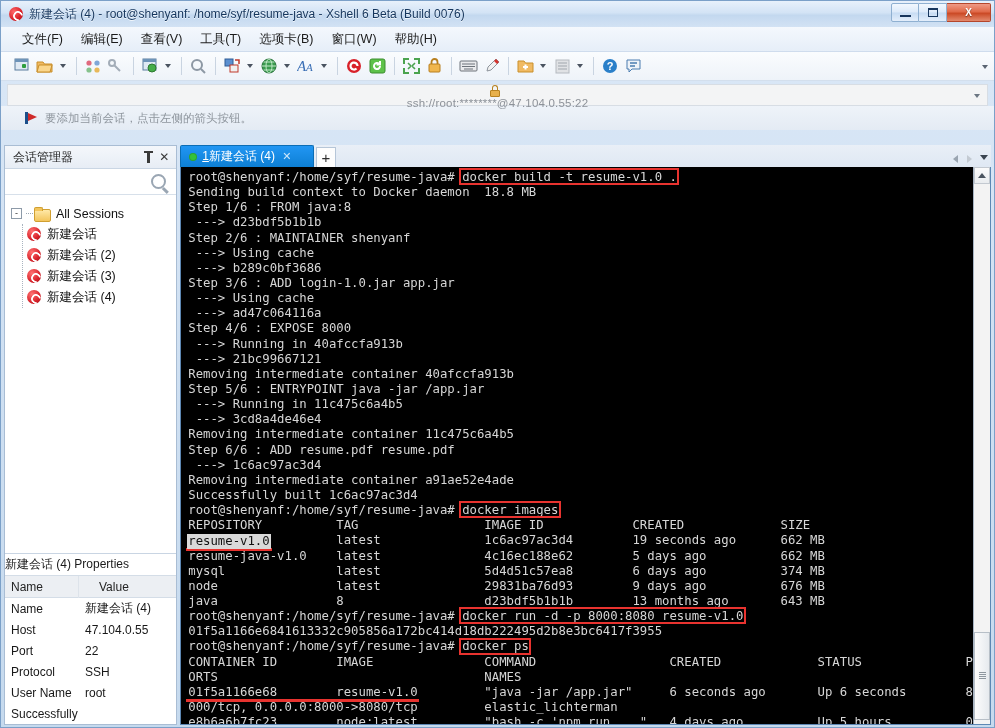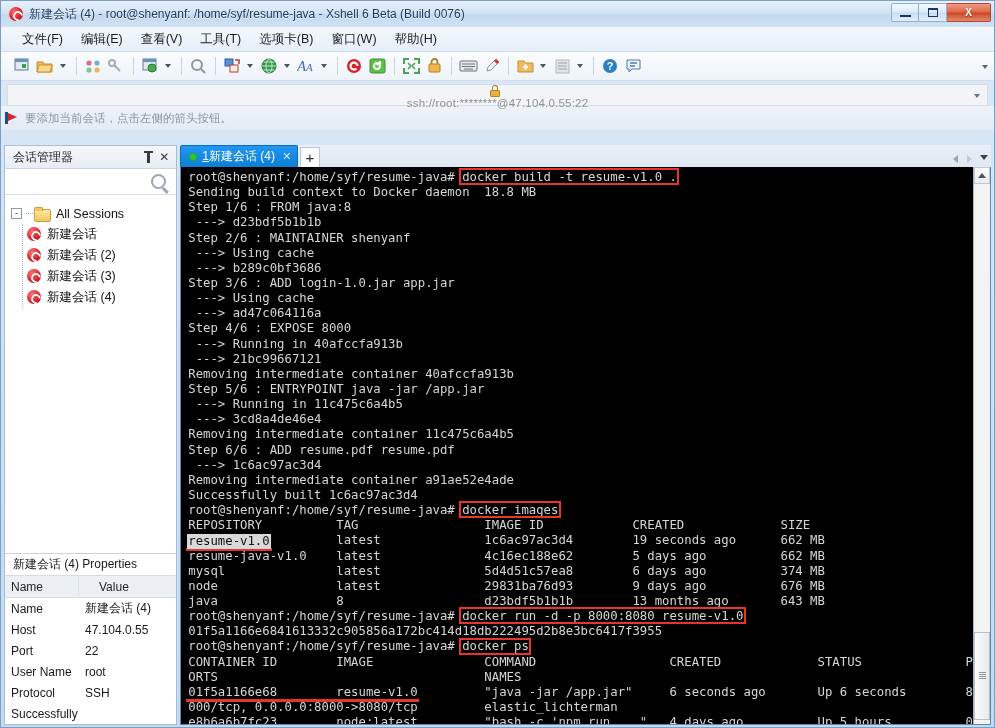--- a/index.html
+++ b/index.html
@@ -158,21 +158,21 @@
   .addr-lock .body { position:absolute; left:1px; bottom:0; width:10px; height:7px; background:#e8b04a; border:1px solid #b8821f; border-radius:1px;}
   .addr-lock .shackle { position:absolute; left:3px; top:0; width:6px; height:6px; border:1.5px solid #b8821f; border-bottom:none; border-radius:3px 3px 0 0;}
   .addr-text { font-size: 11.5px; color: #8d9299; letter-spacing: 0.2px; }
   .addr-caret { position: absolute; right: 7px; top: 9px;
     border-left:3.5px solid transparent;border-right:3.5px solid transparent;border-top:4px solid #6b7682;}
 
   
   .hintbar {
     height: 24px;
     display: flex; align-items: center;
-    padding-left: 4px;
+    padding-left: 24px;
     background: linear-gradient(to bottom,#eef3f9,#e4ebf4);
   }
   .hint-flag { width:14px;height:12px;margin-right:6px;position:relative;flex:0 0 auto;}
   .hint-flag::before{content:"";position:absolute;left:0;top:0;width:3px;height:12px;background:#1d4f8a;}
   .hint-flag::after{content:"";position:absolute;left:3px;top:1px;width:0;height:0;
     border-top:4.5px solid transparent;border-bottom:4.5px solid transparent;border-left:9px solid #cf2a2a;}
   .hint-text { font-size:11.5px;color:#8e959d; }
 
   
   .main {
@@ -227,21 +227,21 @@
     background:#f3c55c;border:1px solid #d09f31;border-bottom:none;border-radius:2px 2px 0 0;}
   .tree-children{ margin-left: 11px; border-left: 1px dotted #a9b4c0; padding-left: 0px;}
   .tree-item { display:flex;align-items:center;height:21px;font-size:12.5px;color:#111;padding-left:4px;}
   .sess-icon{width:15px;height:15px;margin-right:5px;position:relative;flex:0 0 auto;}
   .sess-icon .sw2{position:absolute;left:0;top:0;width:14px;height:14px;border-radius:50%;
     background:radial-gradient(circle at 35% 30%,#ff7272 0%,#d8222a 60%,#9e1319 100%);}
   .sess-icon .sw2::after{content:"";position:absolute;left:4px;top:4px;width:6px;height:6px;border-radius:50%;
     border:2px solid #fff;border-right-color:transparent;transform:rotate(35deg);}
 
   .sp-props-title {
-    height: 22px; display:flex;align-items:center;padding-left:8px;
+    height: 22px; display:flex;align-items:center;padding-left:0;
     font-size:12px;color:#1a1a1a;background:#fff;border-top:1px solid #c9d5e3;
   }
   .sp-table { border-top:1px solid #d4dde7; }
   .sp-thead {
     display:flex; height:22px; align-items:center;
     background:#eceff3; border-bottom:1px solid #d4dde7;
     font-size:12px; color:#242424;
   }
   .sp-thead .c1{width:74px;padding-left:6px;border-right:1px solid #dde3ea;height:22px;display:flex;align-items:center;}
   .sp-thead .c2{flex:1;padding-left:6px;margin-left:14px;}
@@ -252,21 +252,21 @@
   
   .rightside { flex:1; display:flex; flex-direction:column; margin-left:3px; position: relative;}
   .tabstrip {
     height: 22px; display:flex; align-items:flex-end; position: relative;
     background: linear-gradient(to bottom,#e9eff7,#dfe8f3);
   }
   .tab {
     height: 22px; display:flex;align-items:center;
     background:#1a8fe3;
     background: linear-gradient(to bottom,#2196f3,#0d7fd4);
-    color:#fff; font-size:12px; padding:0 4px 0 8px;
+    color:#fff; font-size:12px; padding:0 20px 0 8px;
     border:1px solid #0b6db5; border-bottom:none;
     border-radius:2px 2px 0 0;
     max-width: 160px;
   }
   .tab-dot{width:8px;height:8px;border-radius:50%;background:#35c23a;margin-right:5px;flex:0 0 auto;
     box-shadow: inset 0 0 0 1px rgba(0,0,0,0.15);}
   .tab-label{white-space:nowrap;overflow:hidden;text-overflow:ellipsis;}
   .tab-label u { text-decoration: underline; }
   .tab-close{margin-left:6px;font-size:11px;color:#cde6fa;width:12px;text-align:center;}
   .tab-new {
@@ -579,26 +579,26 @@
         </div>
         <div class="sp-row">
           <div class="c1">Host</div>
           <div class="c2">47.104.0.55</div>
         </div>
         <div class="sp-row">
           <div class="c1">Port</div>
           <div class="c2">22</div>
         </div>
         <div class="sp-row">
+          <div class="c1">Protocol</div>
+          <div class="c2">SSH</div>
+        </div>
+        <div class="sp-row">
           <div class="c1">User Name</div>
           <div class="c2">root</div>
-        </div>
-        <div class="sp-row">
-          <div class="c1">Protocol</div>
-          <div class="c2">SSH</div>
         </div>
         <div class="sp-row">
           <div class="c1">Successfully</div>
           <div class="c2"></div>
         </div>
       </div>
     </div>
 
     <div class="rightside">
       <div class="tabstrip">

